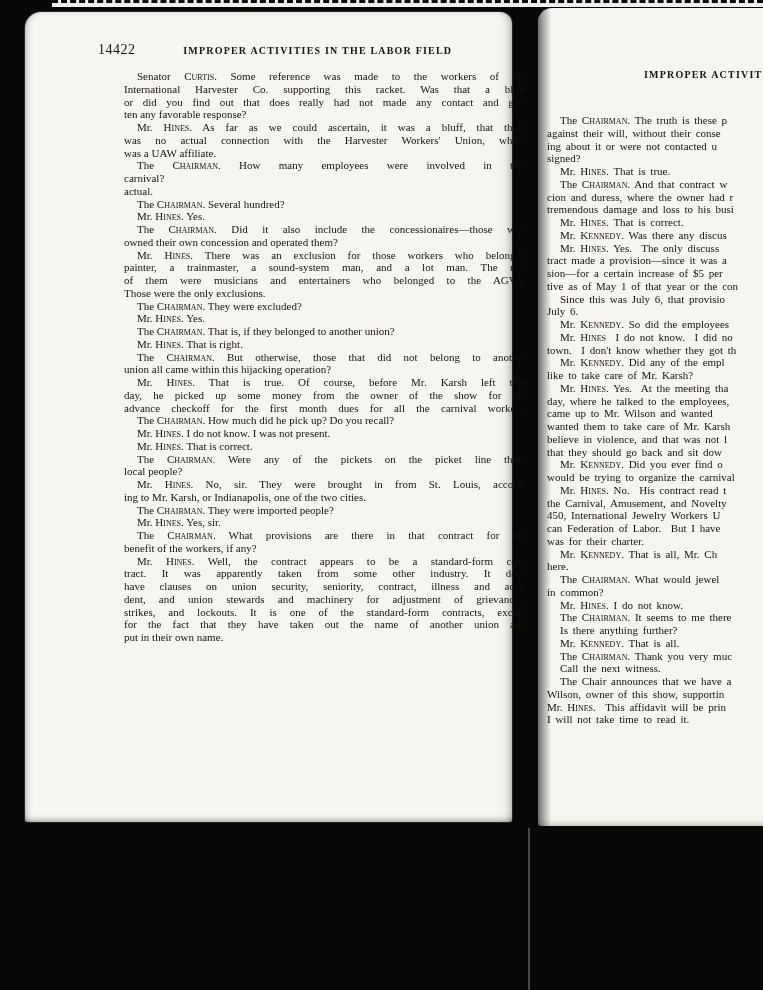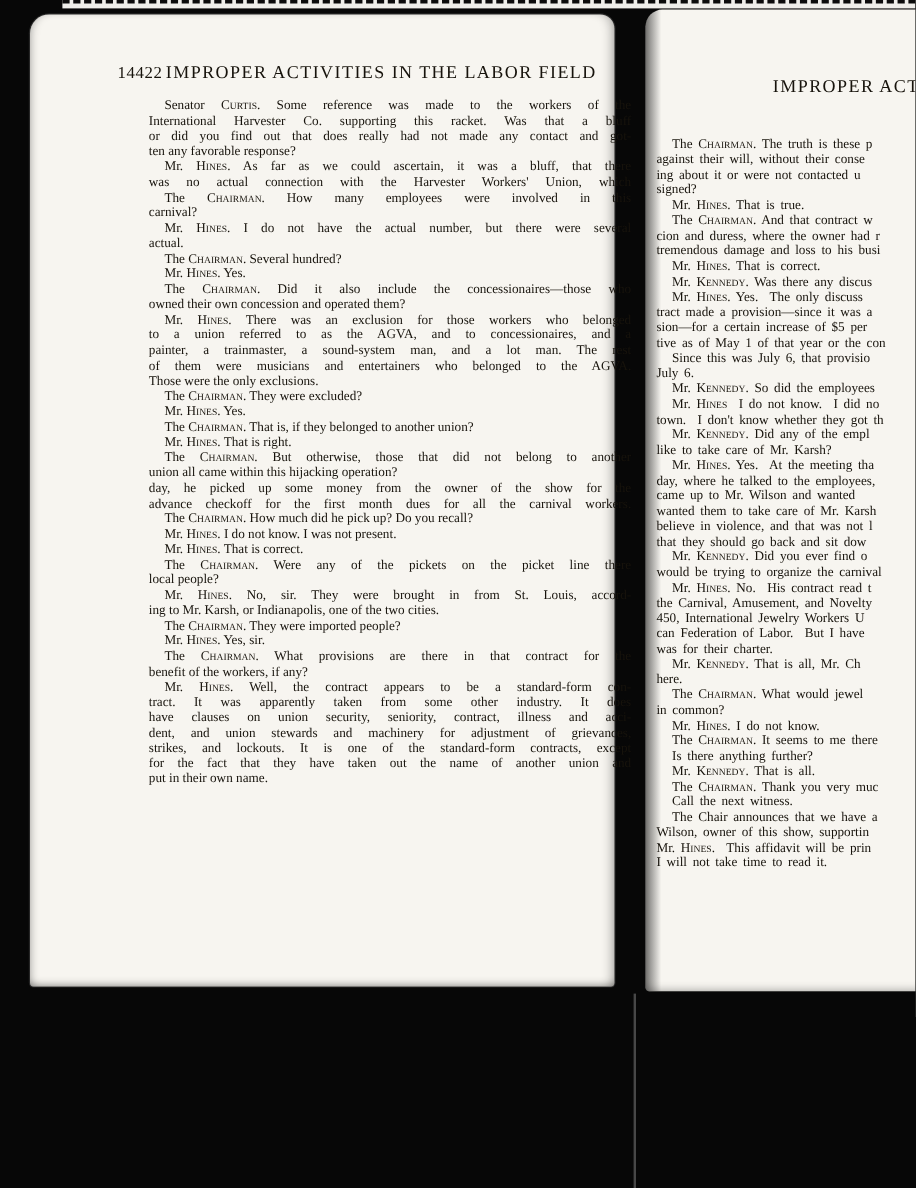--- a/index.html
+++ b/index.html
@@ -13,25 +13,25 @@
              box-shadow:0 0 0 1px #262626,
                         inset -7px 0 9px -5px rgba(0,0,0,.3),
                         inset 0 -5px 7px -4px rgba(0,0,0,.35),
                         inset 5px 0 7px -4px rgba(0,0,0,.25);}
   .page.right{left:538px;top:8px;width:240px;height:818px;
               border-radius:14px 0 0 3px;
               box-shadow:inset 0 -5px 7px -4px rgba(0,0,0,.3);}
   .page.right::before{content:"";position:absolute;left:0;top:0;bottom:0;width:13px;
               background:linear-gradient(to right,rgba(8,8,8,.55),rgba(8,8,8,0));
               border-radius:14px 0 0 0;pointer-events:none;}
-  .headrow{margin-top:41px;}
+  .headrow{margin-top:30px;}
   .left .headrow{display:flex;align-items:baseline;padding-left:73px;padding-right:12px;}
   .right .headrow{margin-top:38px;padding-left:82px;white-space:pre;}
   .pageno{font-size:14px;letter-spacing:.5px;}
-  .head{font-weight:400;font-size:15px;letter-spacing:1.2px;white-space:pre;}
+  .head{font-weight:700;font-size:10px;letter-spacing:1.2px;white-space:pre;}
   .left .head{flex:1;text-align:center;}
   .body{margin-top:12px;font-size:11px;line-height:12.75px;}
   .left .body{padding-left:99px;width:402px;}
   .right .body{margin-top:14px;padding-left:9px;width:430px;word-spacing:2px;}
   .ln{min-height:12.75px;}
   .ln.ind{padding-left:13px;}
   .left .ln.j{text-align:justify;text-align-last:justify;}
   .right .ln{white-space:pre;}
   .sc{font-variant:small-caps;}
   .gutter-line{position:absolute;left:528px;top:828px;width:2px;height:162px;background:#474747;}
@@ -47,39 +47,39 @@
       <span class="pageno">14422</span>
       <span class="head">IMPROPER ACTIVITIES IN THE LABOR FIELD</span>
     </div>
     <div class="body" id="left-body">
         <div class="ln ind j">Senator <span class="sc">Curtis</span>. Some reference was made to the workers of the</div>
         <div class="ln j">International Harvester Co. supporting this racket.  Was that a bluff</div>
         <div class="ln j">or did you find out that does really had not made any contact and got-</div>
         <div class="ln">ten any favorable response?</div>
         <div class="ln ind j">Mr. <span class="sc">Hines</span>. As far as we could ascertain, it was a bluff, that there</div>
         <div class="ln j">was no actual connection with the Harvester Workers' Union, which</div>
+        <div class="ln">was a UAW affiliate.</div>
         <div class="ln ind j">The <span class="sc">Chairman</span>. How many employees were involved in this</div>
         <div class="ln">carnival?</div>
-        <div class="ln ind j">Mr. <span class="sc">Hines</span>. I do not have the actual number, but there were several</div>
         <div class="ln">actual.</div>
         <div class="ln ind">The <span class="sc">Chairman</span>. Several hundred?</div>
         <div class="ln ind">Mr. <span class="sc">Hines</span>. Yes.</div>
         <div class="ln ind j">The <span class="sc">Chairman</span>. Did it also include the concessionaires—those who</div>
         <div class="ln">owned their own concession and operated them?</div>
         <div class="ln ind j">Mr. <span class="sc">Hines</span>. There was an exclusion for those workers who belonged</div>
-        <div class="ln j">to a union referred to as the AGVA, and to concessionaires, and a</div>
         <div class="ln j">painter, a trainmaster, a sound-system man, and a lot man.  The rest</div>
         <div class="ln j">of them were musicians and entertainers who belonged to the AGVA.</div>
         <div class="ln">Those were the only exclusions.</div>
         <div class="ln ind">The <span class="sc">Chairman</span>. They were excluded?</div>
         <div class="ln ind">Mr. <span class="sc">Hines</span>. Yes.</div>
         <div class="ln ind">The <span class="sc">Chairman</span>. That is, if they belonged to another union?</div>
         <div class="ln ind">Mr. <span class="sc">Hines</span>. That is right.</div>
         <div class="ln ind j">The <span class="sc">Chairman</span>. But otherwise, those that did not belong to another</div>
         <div class="ln">union all came within this hijacking operation?</div>
+        <div class="ln ind j">Mr. <span class="sc">Hines</span>. That is true.  Of course, before Mr. Karsh left that</div>
         <div class="ln j">day, he picked up some money from the owner of the show for the</div>
         <div class="ln j">advance checkoff for the first month dues for all the carnival workers.</div>
         <div class="ln ind">The <span class="sc">Chairman</span>. How much did he pick up?  Do you recall?</div>
         <div class="ln ind">Mr. <span class="sc">Hines</span>. I do not know.  I was not present.</div>
         <div class="ln ind">Mr. <span class="sc">Hines</span>. That is correct.</div>
         <div class="ln ind j">The <span class="sc">Chairman</span>. Were any of the pickets on the picket line there</div>
         <div class="ln">local people?</div>
         <div class="ln ind j">Mr. <span class="sc">Hines</span>. No, sir.  They were brought in from St. Louis, accord-</div>
         <div class="ln">ing to Mr. Karsh, or Indianapolis, one of the two cities.</div>
         <div class="ln ind">The <span class="sc">Chairman</span>. They were imported people?</div>

